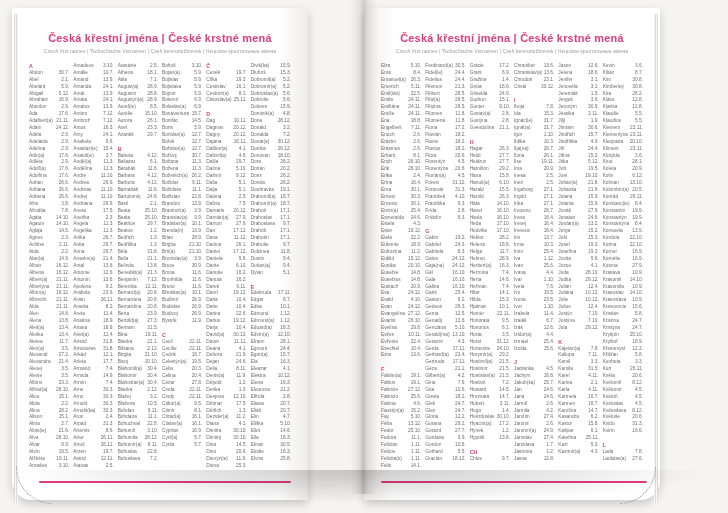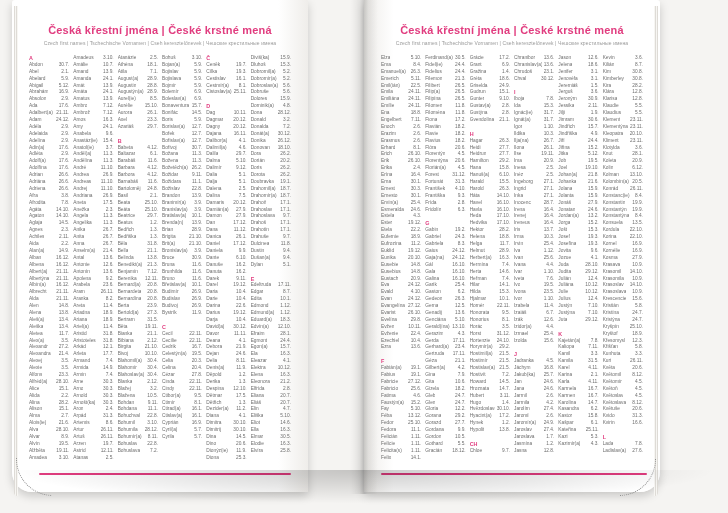--- a/index.html
+++ b/index.html
@@ -4,21 +4,21 @@
 <style>
   html,body{margin:0;padding:0;}
   body{
     width:728px;height:513px;position:relative;overflow:hidden;
     background:#f5f4f2;
     font-family:"Liberation Sans", sans-serif;
   }
   .book{position:absolute;left:8px;top:0;width:712px;height:500px;}
   .book-shadow{position:absolute;left:10px;top:470px;width:708px;height:34px;
     background:radial-gradient(ellipse at 50% 0%, rgba(0,0,0,.20) 0%, rgba(0,0,0,0) 70%);}
-  .page{position:absolute;top:0;width:296px;height:492px;background:#fff;}
+  .page{position:absolute;top:8px;width:296px;height:492px;background:#fff;}
   .page-left{left:4px;border-radius:3px 0 0 20px;
     background:linear-gradient(to right,#ffffff 0%,#ffffff 90%,#efedea 100%);
     box-shadow:0 4px 10px rgba(0,0,0,.18);}
   .page-right{left:356px;border-radius:0 3px 20px 0;
     background:linear-gradient(to left,#ffffff 0%,#ffffff 90%,#eeecE9 100%);
     box-shadow:0 4px 10px rgba(0,0,0,.18);}
   .page-stack-left{position:absolute;left:2px;top:6px;width:4px;height:490px;
     background:repeating-linear-gradient(to right,#dedbd6 0 1px,#f7f6f3 1px 2px);border-radius:0 0 0 18px;}
   .page-stack-right{position:absolute;right:2px;top:6px;width:4px;height:490px;
     background:repeating-linear-gradient(to left,#dedbd6 0 1px,#f7f6f3 1px 2px);border-radius:0 0 18px 0;}

